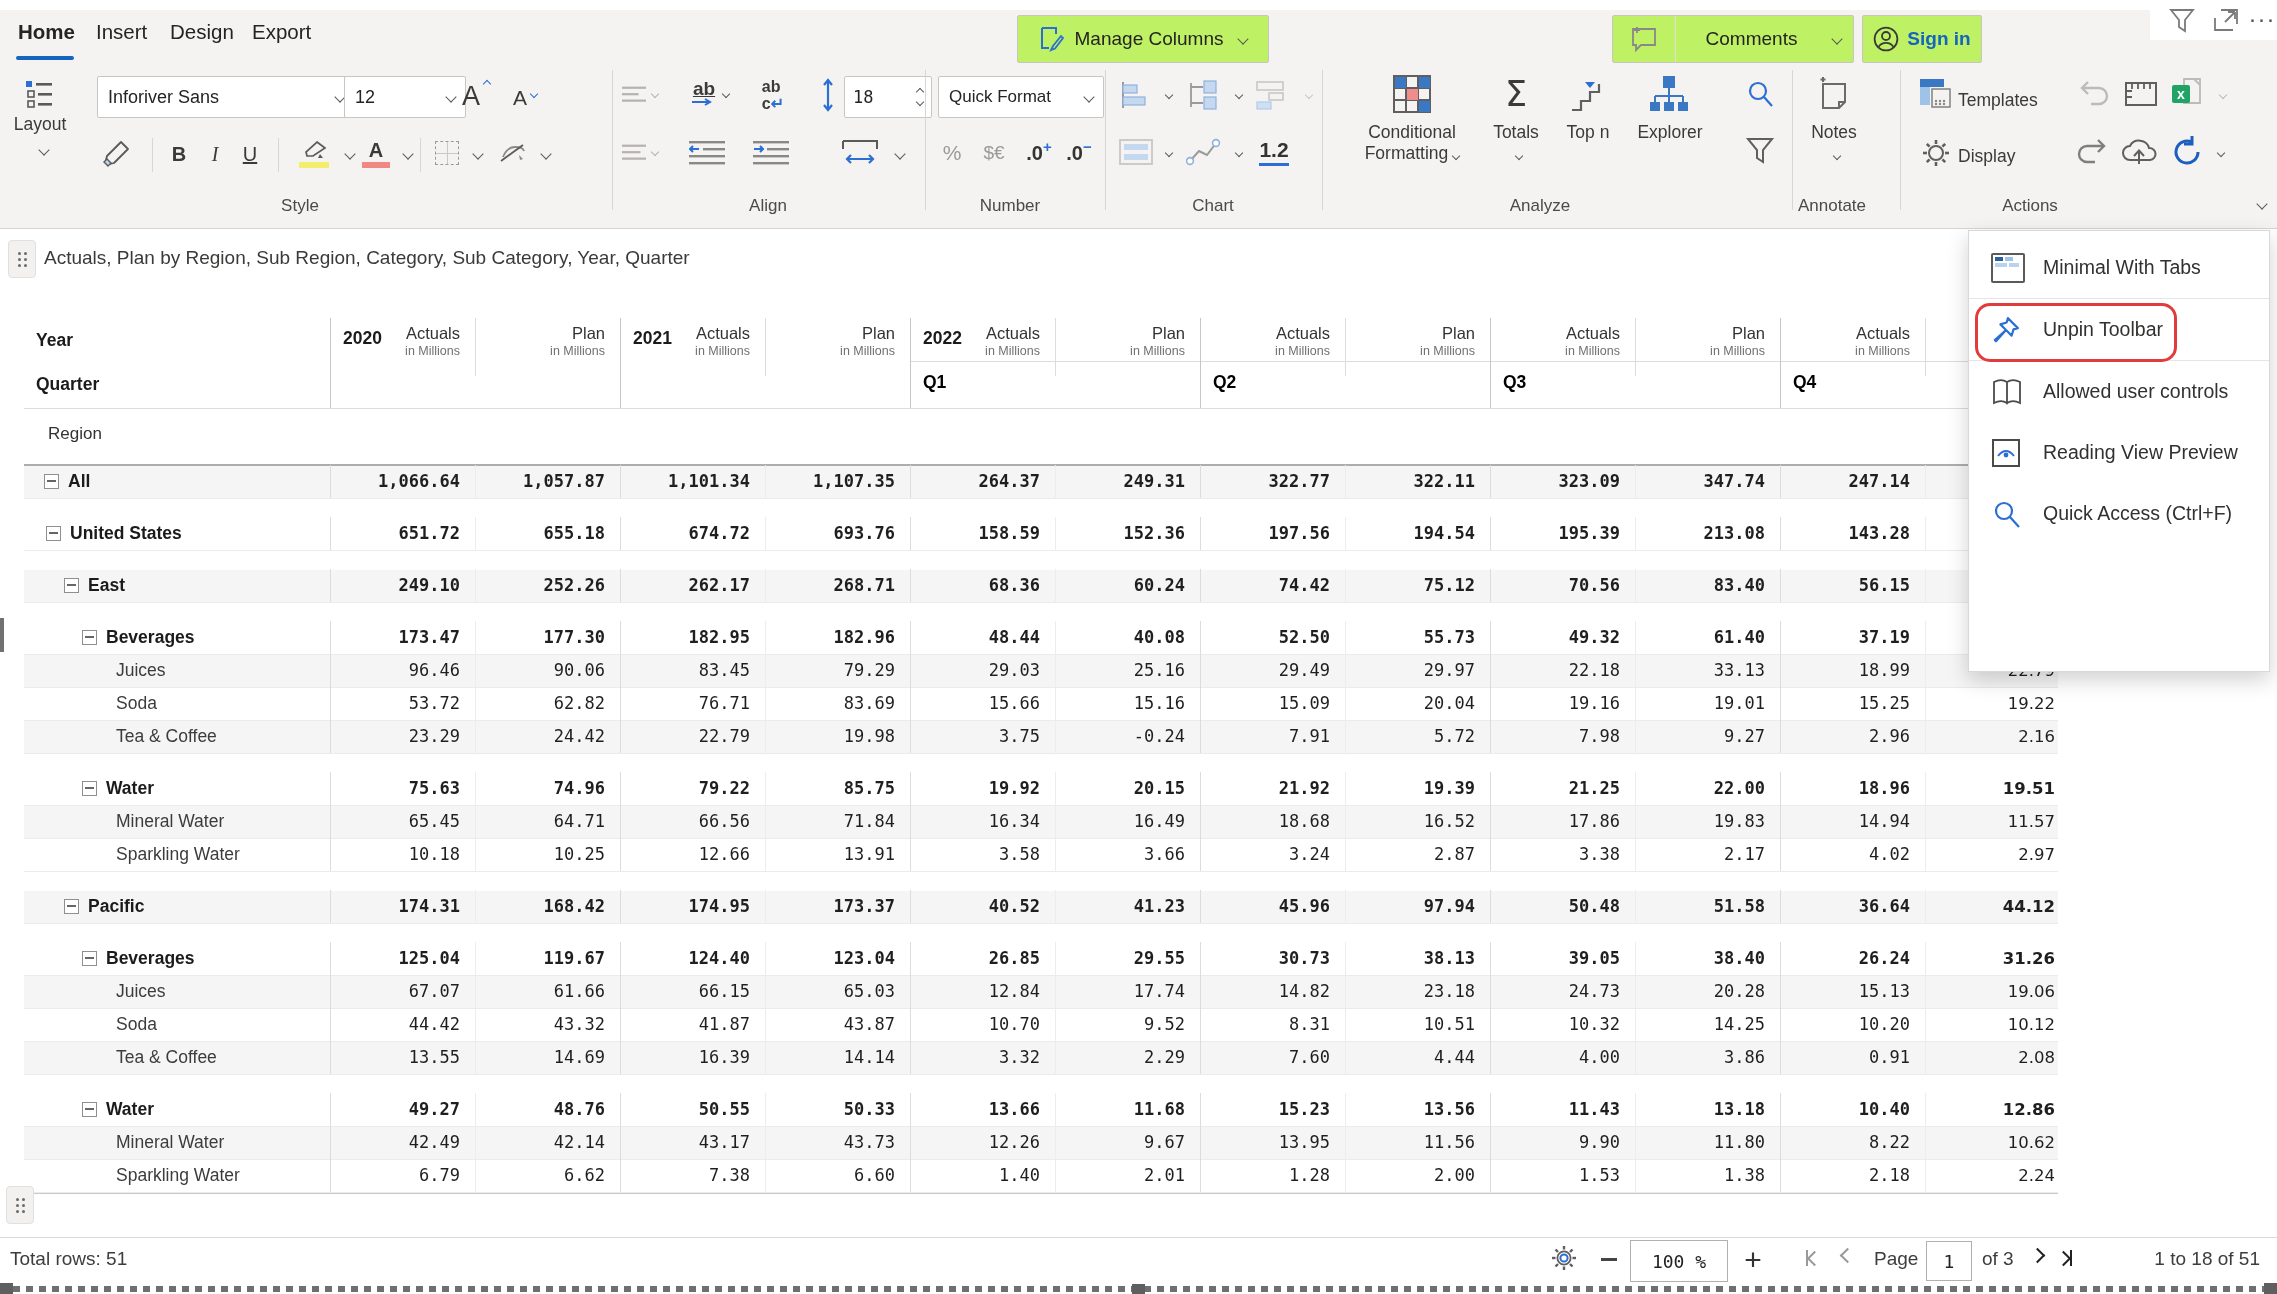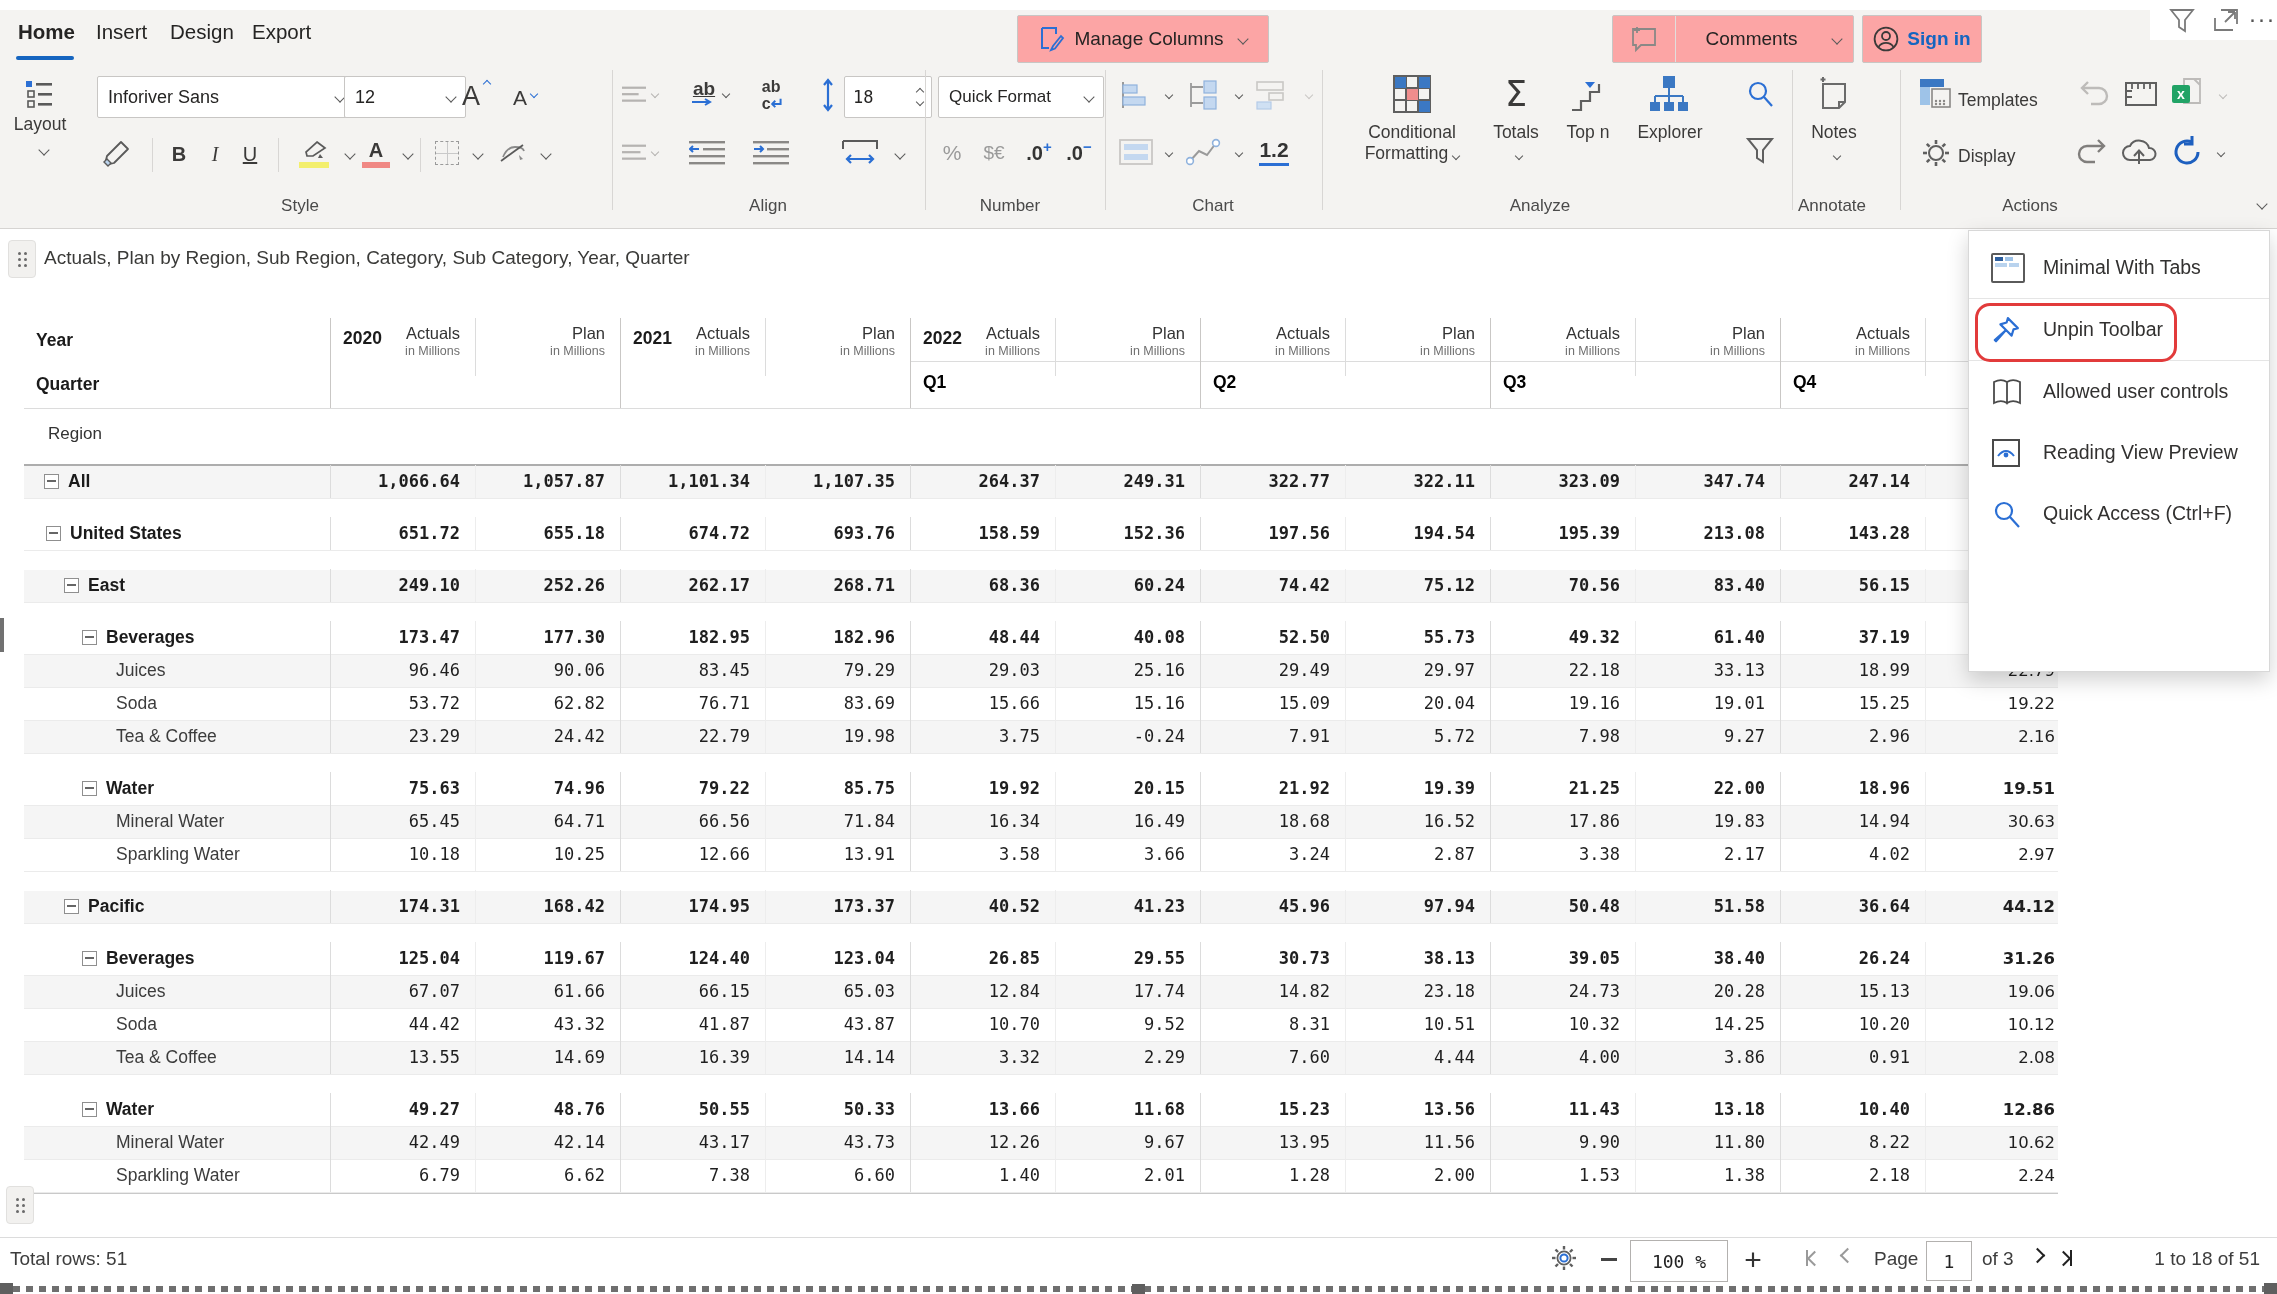--- a/index.html
+++ b/index.html
@@ -15,21 +15,21 @@
   .glabel{position:absolute;top:186px;font-size:17px;color:#4a4a4a;text-align:center;}
   .combo{position:absolute;background:#fff;border:1px solid #c8c6c4;border-radius:2px;display:flex;align-items:center;
          justify-content:space-between;padding:0 10px;font-size:18px;color:#252423;cursor:pointer;}
   .chv{display:inline-block;width:7px;height:7px;border-right:1.8px solid currentColor;border-bottom:1.8px solid currentColor;
        transform:rotate(45deg);margin-left:6px;color:#5a5a5a;flex:none;}
   .chv.up{transform:rotate(-135deg);}
   .chv.sm{width:5px;height:5px;}
   .icnbtn{position:absolute;display:flex;align-items:center;justify-content:center;cursor:pointer;}
   .btxt{font-size:20px;color:#3b3a39;}
   .two-line{position:absolute;text-align:center;font-size:17.5px;color:#3b3a39;line-height:21px;}
-  .chip{position:absolute;top:15px;height:46px;background:#fca5a5;border:1px solid #c8c6c4;border-radius:2px;
+  .chip{position:absolute;top:15px;height:46px;background:#bef264;border:1px solid #c8c6c4;border-radius:2px;
         display:flex;align-items:center;font-size:19px;color:#252423;cursor:pointer;}
   .vsep{width:1px;height:34px;background:#d8d6d4;margin:0 2px;}
   
   .title-text{position:absolute;left:44px;top:247px;font-size:19px;color:#3a3a38;}
   .handle-chip{position:absolute;width:26px;height:36px;background:#f2f1ef;border:1px solid #e1e0de;border-radius:4px;
                display:flex;align-items:center;justify-content:center;}
   .dots{display:grid;grid-template-columns:3px 3px;grid-gap:3px;}
   .dots i{width:3px;height:3px;background:#6a6a6a;border-radius:50%;}
   
   .tbl{position:absolute;left:24px;top:318px;width:2034px;overflow:hidden;}
@@ -714,21 +714,21 @@
           <div class="cell numcell">64.71</div>
           <div class="cell numcell grpb">66.56</div>
           <div class="cell numcell">71.84</div>
           <div class="cell numcell grpb">16.34</div>
           <div class="cell numcell">16.49</div>
           <div class="cell numcell grpb">18.68</div>
           <div class="cell numcell">16.52</div>
           <div class="cell numcell grpb">17.86</div>
           <div class="cell numcell">19.83</div>
           <div class="cell numcell grpb">14.94</div>
-          <div class="cell numcell lastcol">30.63</div>
+          <div class="cell numcell lastcol">11.57</div>
         </div>
         <div class="t-row" style="height: 33px;">
           <div class="cell lblcell" style="padding-left: 92px;">
             <span class="rowlabel">Sparkling Water</span>
           </div>
           <div class="cell numcell grpb">10.18</div>
           <div class="cell numcell">10.25</div>
           <div class="cell numcell grpb">12.66</div>
           <div class="cell numcell">13.91</div>
           <div class="cell numcell grpb">3.58</div>

